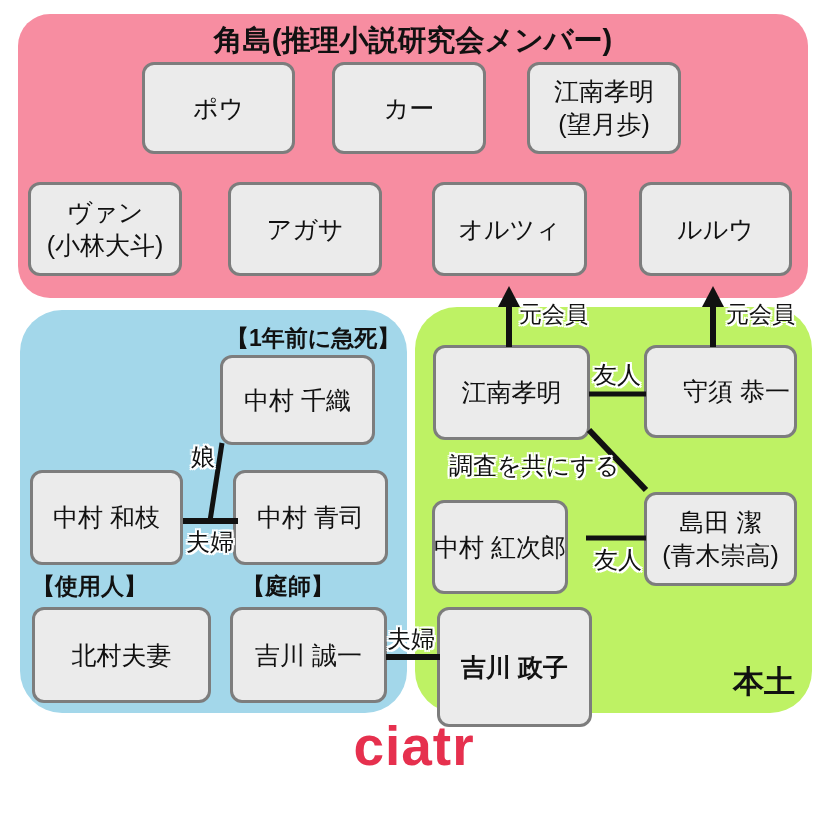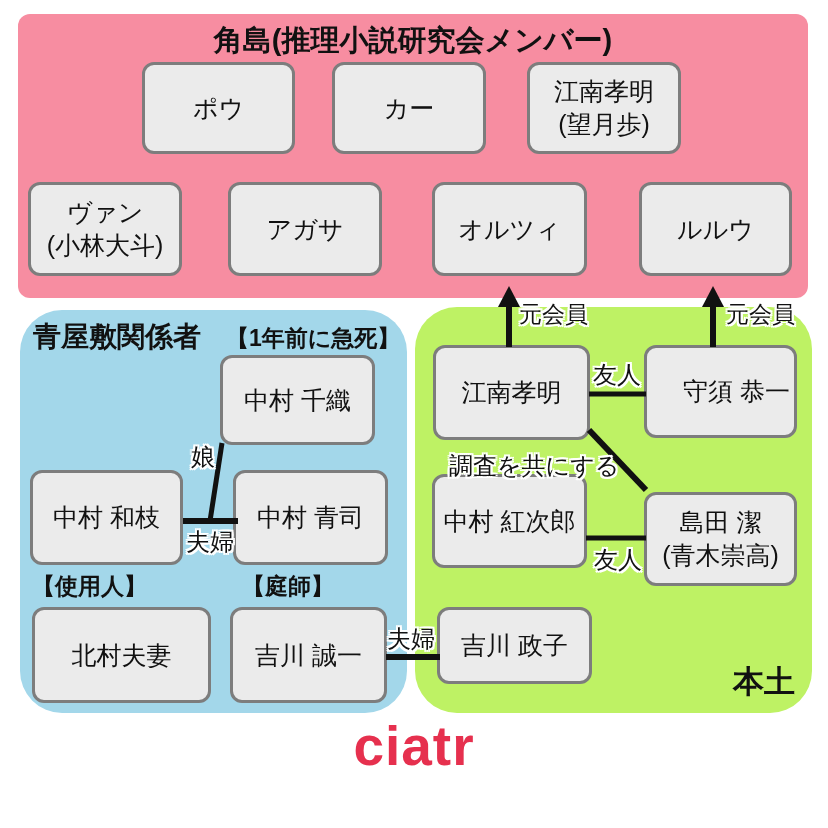--- a/index.html
+++ b/index.html
@@ -1,21 +1,21 @@
 <!DOCTYPE html>
 <html><head>
 <meta charset="utf-8">
 <style>
   html,body{margin:0;padding:0;background:#fff;}
   .stage{
     position:relative;width:828px;height:828px;background:#fff;overflow:hidden;
     font-family:"Liberation Sans","DejaVu Sans",sans-serif;color:#111;
   }
   .panel{position:absolute;}
-  .panel-island{left:18px;top:14px;width:790px;height:284px;background:#f78da1;border-radius:12px;}
+  .panel-island{left:18px;top:14px;width:790px;height:284px;background:#f78da1;border-radius:32px;}
   .panel-mansion{left:20px;top:310px;width:387px;height:403px;background:#a3d7ea;border-radius:42px;}
   .panel-mainland{left:415px;top:307px;width:397px;height:406px;background:#bef264;border-radius:42px;}
   .panel-title{position:absolute;font-weight:bold;white-space:nowrap;}
   .island-title{left:0;right:0;top:7px;text-align:center;font-size:29px;}
   .mansion-title{left:13px;top:8px;font-size:28px;}
   .death-note{left:206px;top:13px;font-size:23px;}
   .role-label{position:absolute;font-weight:bold;font-size:23px;white-space:nowrap;}
   .servant-label{left:12px;top:261px;}
   .gardener-label{left:222px;top:261px;}
   .mainland-label{left:318px;top:354px;font-size:31px;}
@@ -66,21 +66,20 @@
     </div>
     <div class="pbox" style="left:414px;top:168px;width:155px;height:94px;">
       <span>オルツィ</span>
     </div>
     <div class="pbox" style="left:621px;top:168px;width:153px;height:94px;">
       <span>ルルウ</span>
     </div>
   </section>
 
   <section class="panel panel-mansion">
-    <div class="panel-title mansion-title">青屋敷関係者</div>
     <div class="panel-title death-note">【1年前に急死】</div>
 
     <div class="pbox" style="left:200px;top:45px;width:155px;height:90px;">
       <span>中村 千織</span>
     </div>
     <div class="pbox" style="left:10px;top:160px;width:153px;height:95px;">
       <span>中村 和枝</span>
     </div>
     <div class="pbox" style="left:213px;top:160px;width:155px;height:95px;">
       <span>中村 青司</span>
@@ -97,28 +96,28 @@
     </div>
   </section>
 
   <section class="panel panel-mainland">
     <div class="pbox" style="left:18px;top:38px;width:157px;height:95px;">
       <span>江南孝明</span>
     </div>
     <div class="pbox" style="left:229px;top:38px;width:153px;height:93px;padding-left:32px;">
       <span>守須 恭一</span>
     </div>
-    <div class="pbox" style="left:17px;top:167px;width:155px;height:94px;">
+    <div class="pbox" style="left:17px;top:193px;width:136px;height:94px;">
       <span>中村 紅次郎</span>
     </div>
     <div class="pbox" style="left:229px;top:185px;width:153px;height:94px;">
       <span>島田 潔</span>
       <span>(青木崇高)</span>
     </div>
-    <div class="pbox" style="left:22px;top:300px;width:155px;height:77px;">
+    <div class="pbox" style="left:22px;top:300px;width:155px;height:120px;font-weight:bold;">
       <span>吉川 政子</span>
     </div>
     <div class="panel-title mainland-label">本土</div>
   </section>
 
   <svg class="connectors" width="828" height="828" viewBox="0 0 828 828">
 
     <line x1="222" y1="443" x2="210" y2="521" stroke="#111" stroke-width="5"></line>
 
     <line x1="183" y1="521" x2="238" y2="521" stroke="#111" stroke-width="6"></line>

